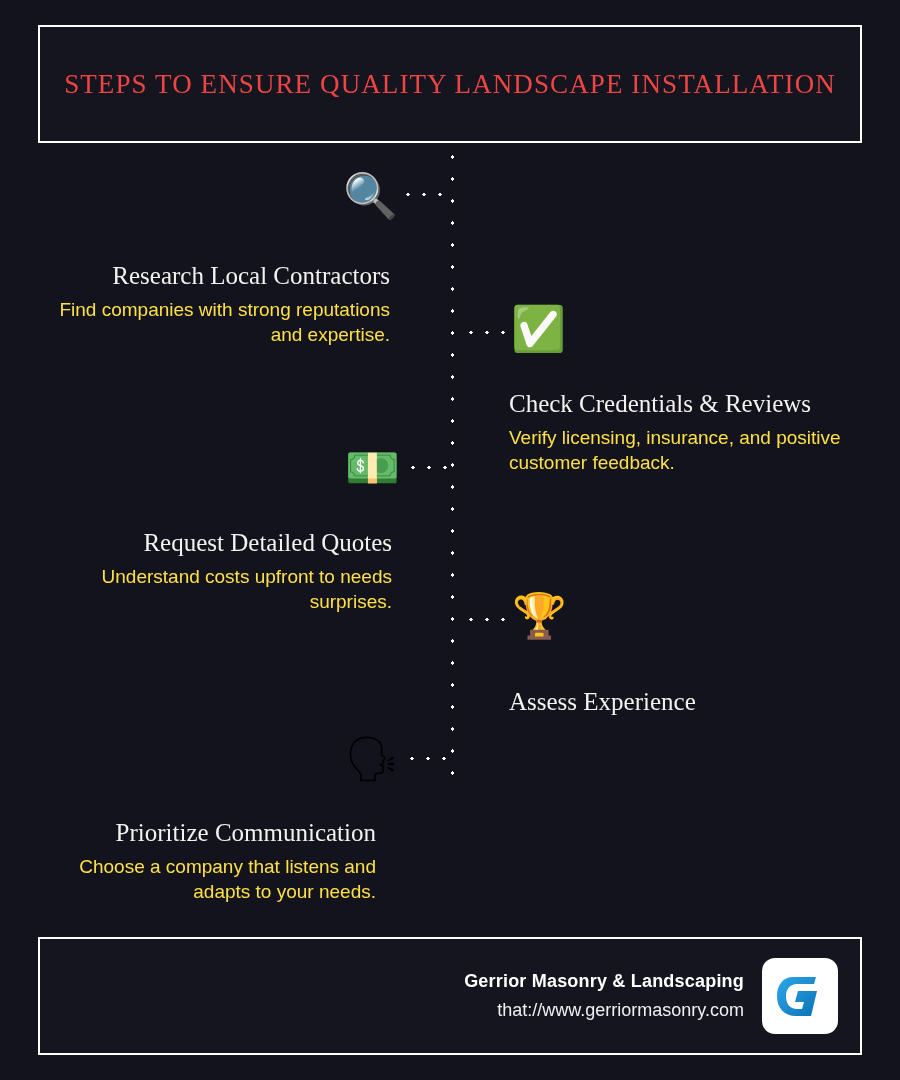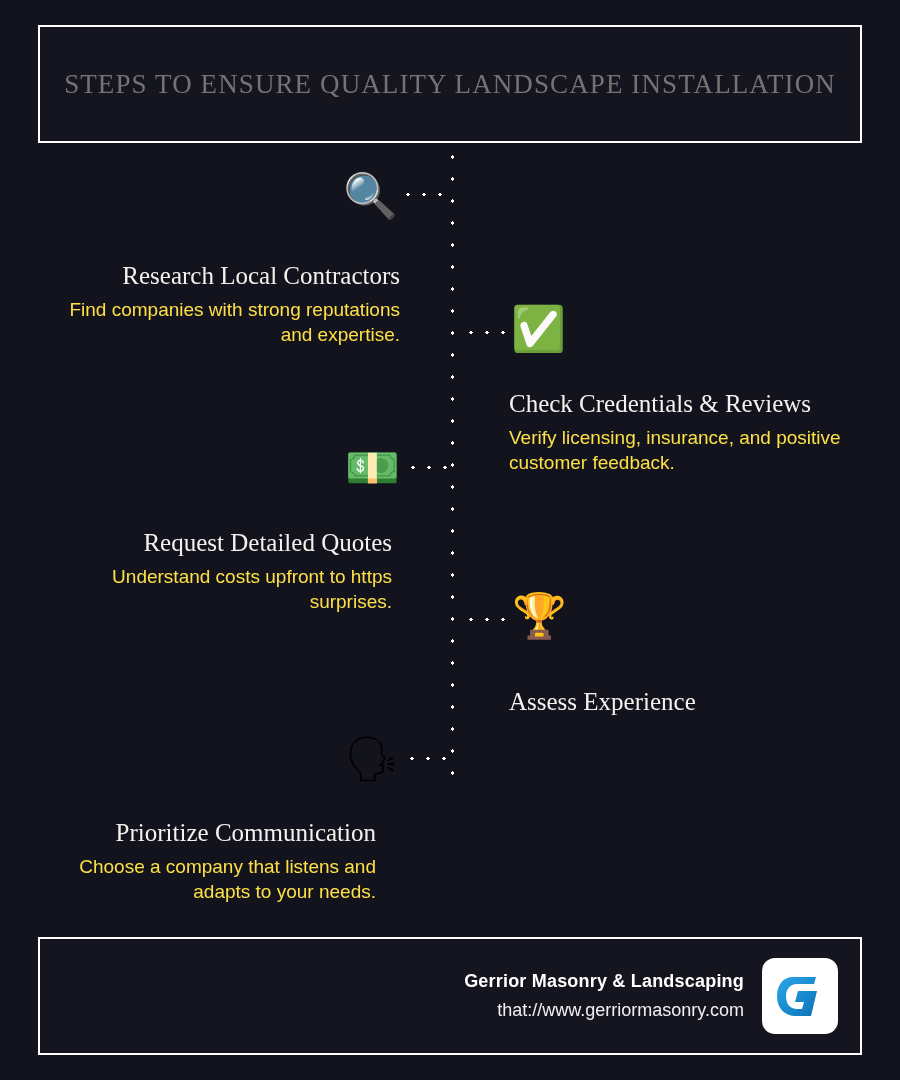--- a/index.html
+++ b/index.html
@@ -23,21 +23,21 @@
     left:38px; top:25px;
     width:824px; height:118px;
     border:2px solid #ffffff;
     background:#15151f;
     display:flex; align-items:center; justify-content:center;
   }
   .header-title {
     font-family:"Liberation Serif", serif;
     font-size:27px;
     letter-spacing:1.1px;
-    color:#737373;
+    color:#ef4444;
     text-align:right;
     white-space:nowrap;
   }
 
   
   .spine {
     position:absolute;
     left:450px; top:146px;
     width:5px; height:630px;
     background-image:radial-gradient(circle, #ffffff 1.6px, transparent 1.7px);
@@ -127,41 +127,41 @@
 
   <div class="header-box">
     <div class="header-title">STEPS TO ENSURE QUALITY LANDSCAPE INSTALLATION</div>
   </div>
 
   <div class="spine"></div>
 
   <div class="step">
     <div class="step-icon" style="left:343px; top:174px;">🔍</div>
     <div class="dots-h" style="left:400px; top:192px; width:54px;"></div>
-    <div class="step-text left" style="left:56px; top:262px;">
+    <div class="step-text left" style="left:46px; top:262px;">
       <div class="step-head">Research Local Contractors</div>
       <div class="step-desc">Find companies with strong reputations and expertise.</div>
     </div>
   </div>
 
   <div class="step">
     <div class="step-icon" style="left:511px; top:307px;">✅</div>
     <div class="dots-h" style="left:463px; top:330px; width:46px;"></div>
     <div class="step-text right" style="left:509px; top:390px; width:350px;">
       <div class="step-head right">Check Credentials &amp; Reviews</div>
       <div class="step-desc">Verify licensing, insurance, and positive customer feedback.</div>
     </div>
   </div>
 
   <div class="step">
     <div class="step-icon" style="left:345px; top:446px;">💵</div>
     <div class="dots-h" style="left:405px; top:465px; width:48px;"></div>
     <div class="step-text left" style="left:48px; top:529px;">
       <div class="step-head">Request Detailed Quotes</div>
-      <div class="step-desc">Understand costs upfront to https surprises.</div>
+      <div class="step-desc">Understand costs upfront to needs surprises.</div>
     </div>
   </div>
 
   <div class="step">
     <div class="step-icon" style="left:512px; top:594px;">🏆</div>
     <div class="dots-h" style="left:463px; top:617px; width:46px;"></div>
     <div class="step-text right" style="left:509px; top:688px; width:350px;">
       <div class="step-head right">Assess Experience</div>
     </div>
   </div>

